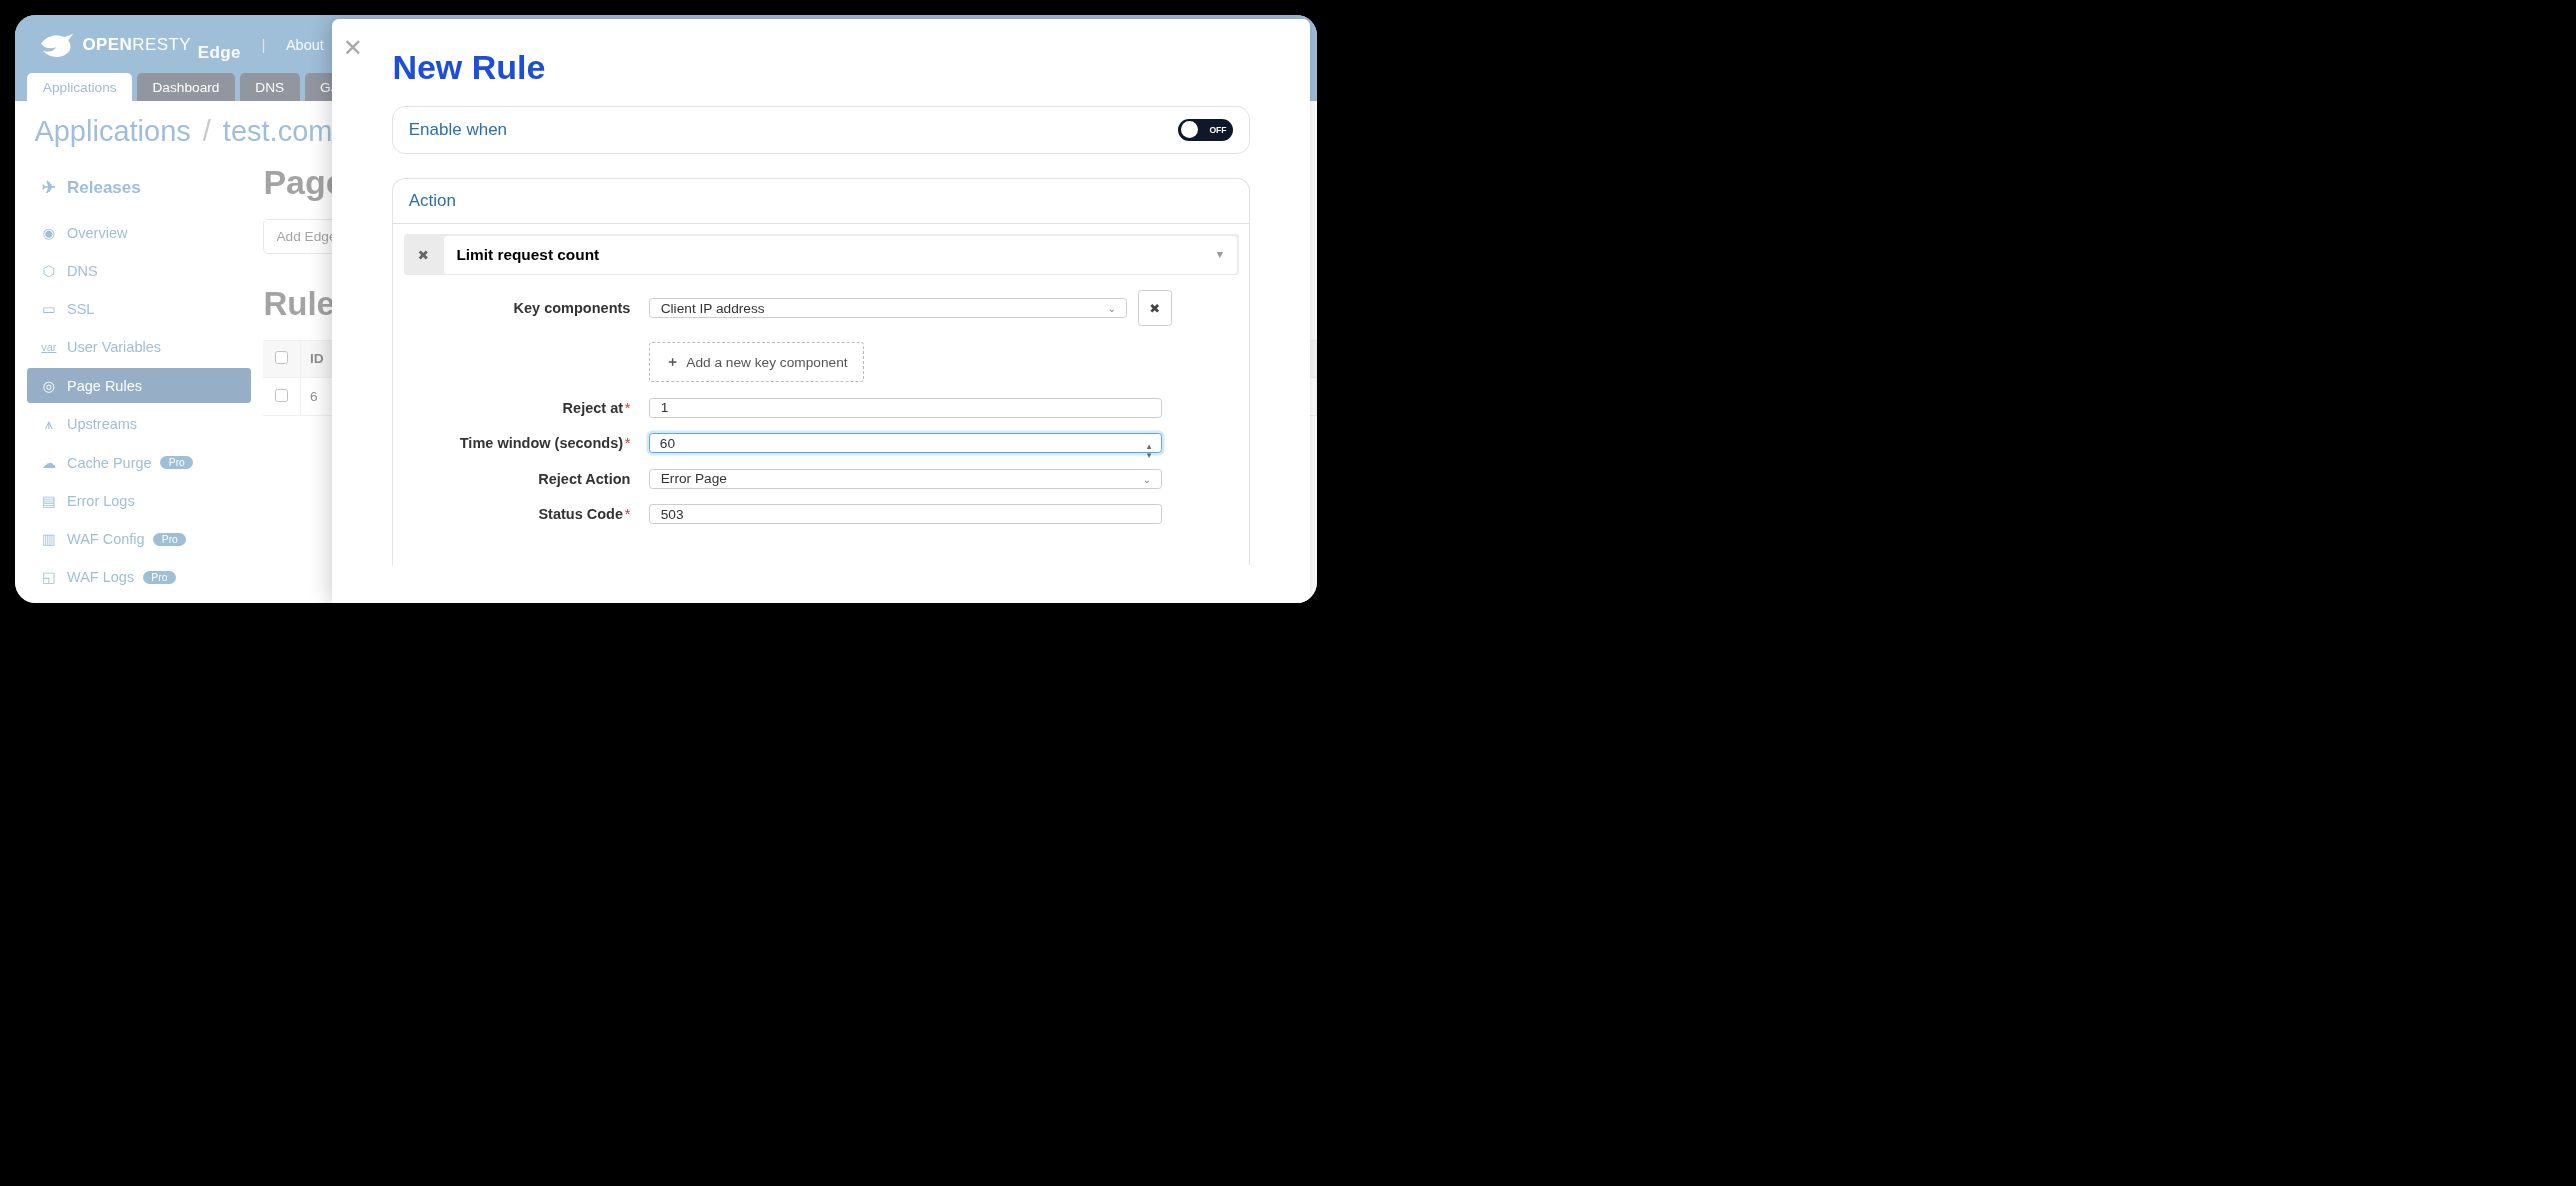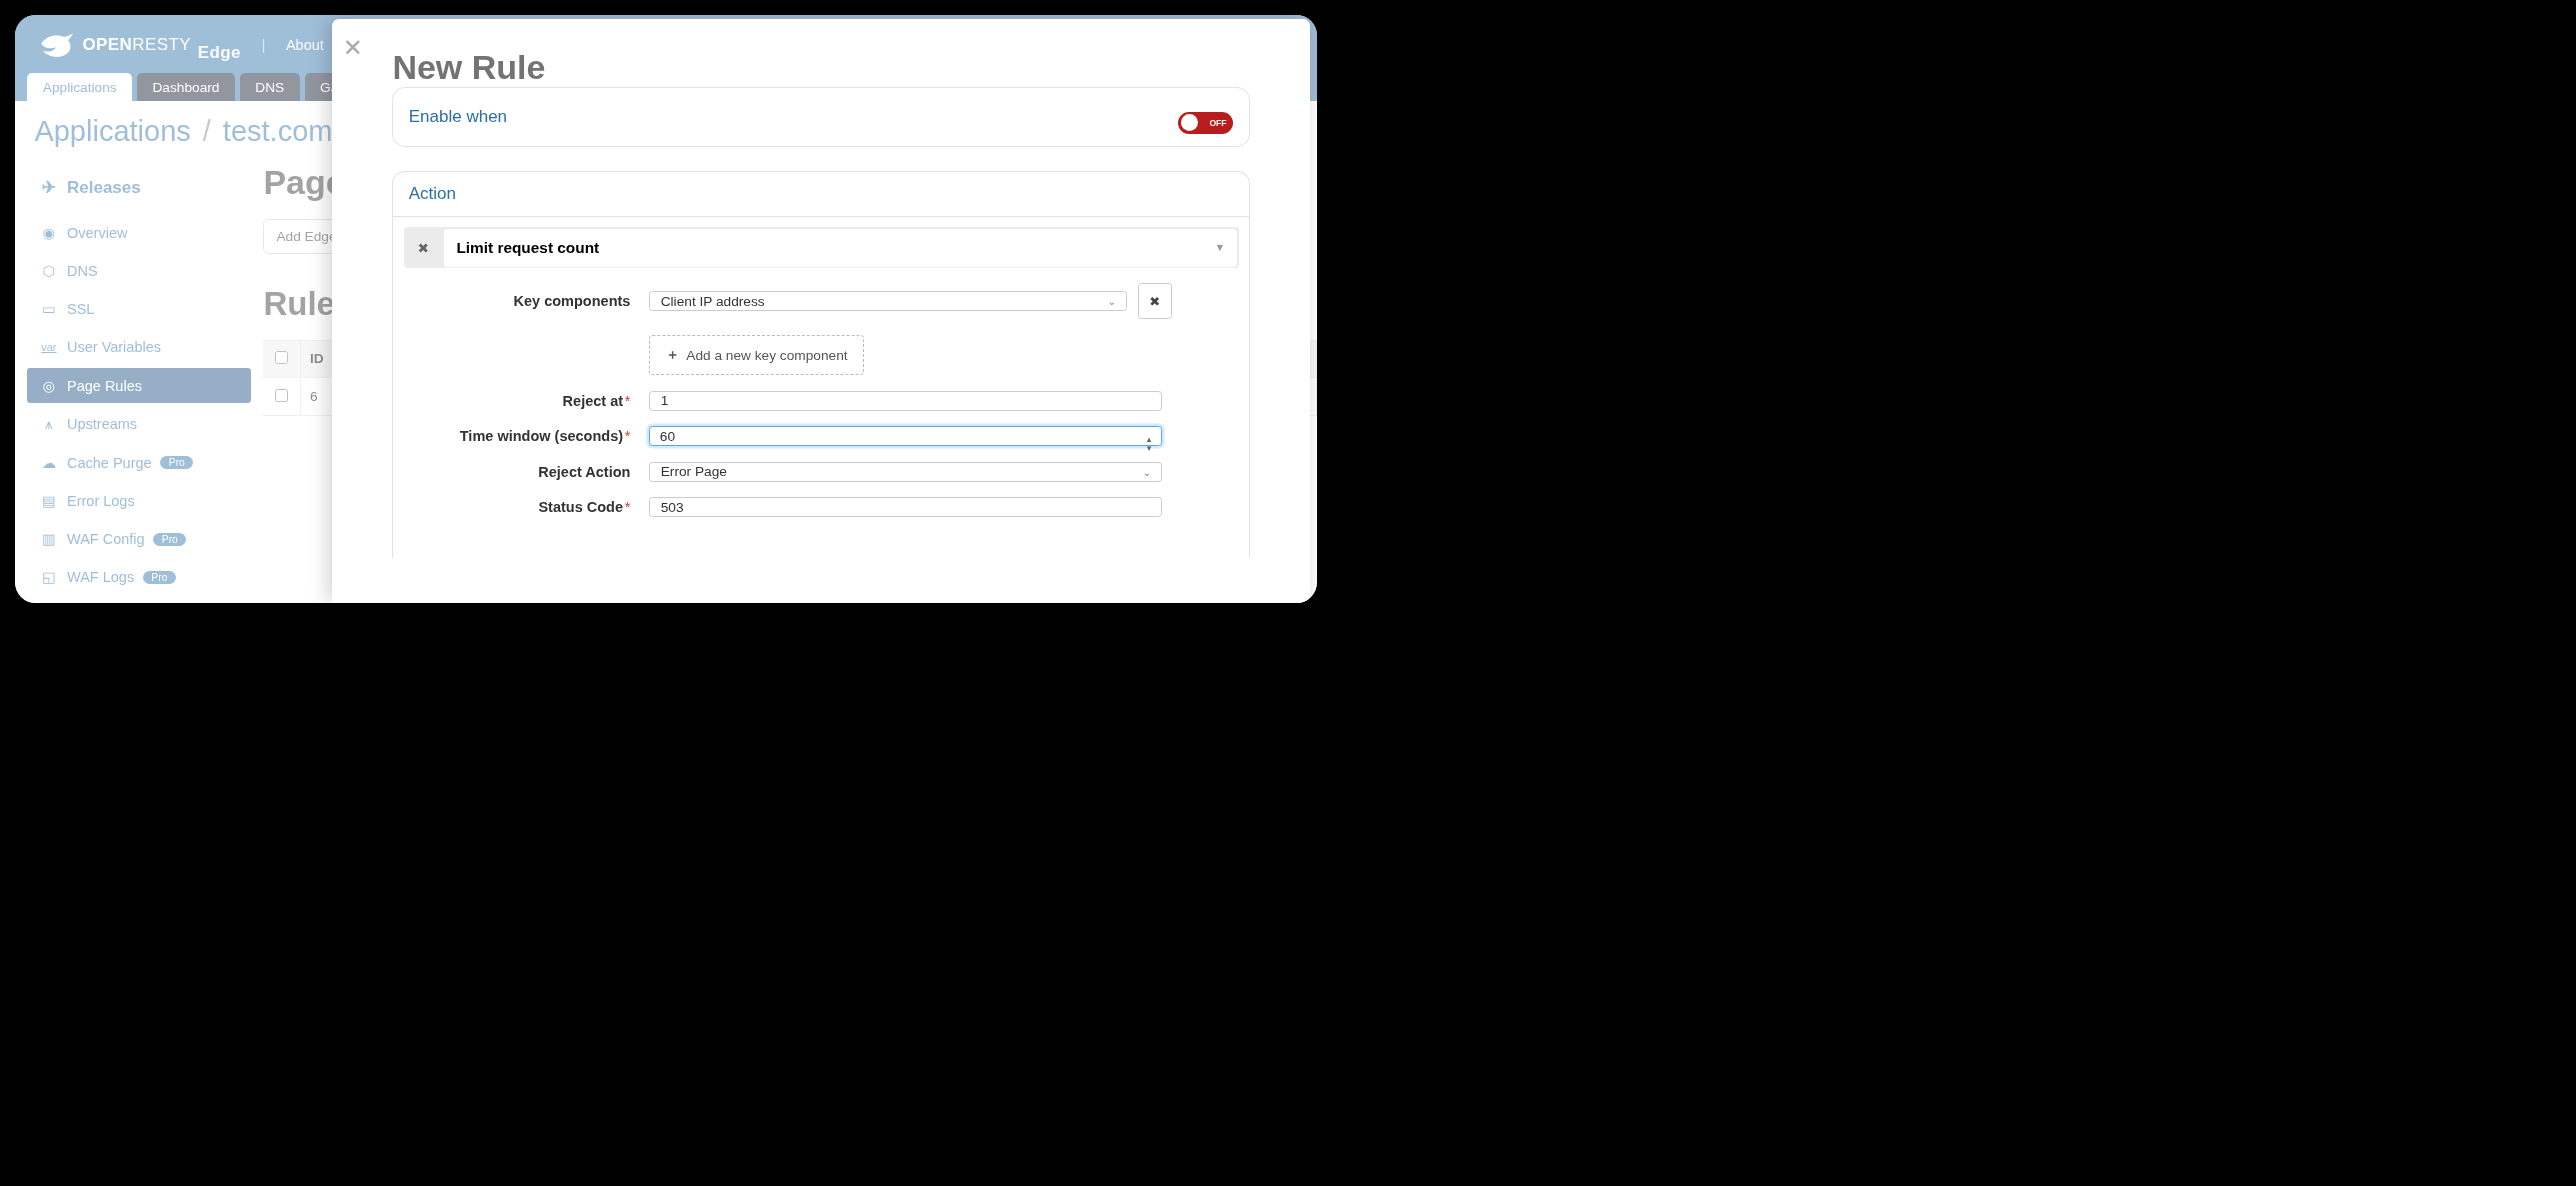--- a/index.html
+++ b/index.html
@@ -148,48 +148,48 @@
     cursor: pointer;
   }
   .modal-body {
     padding: 29px 60px 0 60px;
     overflow: auto;
     flex: 1;
   }
   .modal-title {
     font-size: 34px;
     font-weight: 600;
-    color: #737373;
+    color: #1d4ed8;
+    margin-bottom: 19px;
   }
   .panel {
     border: 0.9px solid #e2e2e2;
     border-radius: 13px;
     margin-bottom: 24px;
   }
   .panel-head {
     display: flex;
     align-items: center;
     justify-content: space-between;
     padding: 12px 15.4px;
     font-size: 17px;
     color: #2a6fa9;
     font-weight: 500;
     border-bottom: 0.9px solid #e2e2e2;
   }
   .panel-head.no-border { border-bottom: none; }
   .toggle {
     display: flex;
     align-items: center;
-    background: #b91c1c;
+    background: #0f172a;
     border-radius: 15.4px;
     width: 55px; height: 22px;
     position: relative;
     padding: 0 6.8px;
     justify-content: flex-end;
-    margin-top: 12px;
   }
   .toggle .knob {
     position: absolute;
     left: 2.6px; top: 2.6px;
     width: 17px; height: 17px;
     background: #fff;
     border-radius: 50%;
   }
   .toggle .lbl { font-size: 8.6px; color: #fff; font-weight: 600; }
   .action-type-row {

